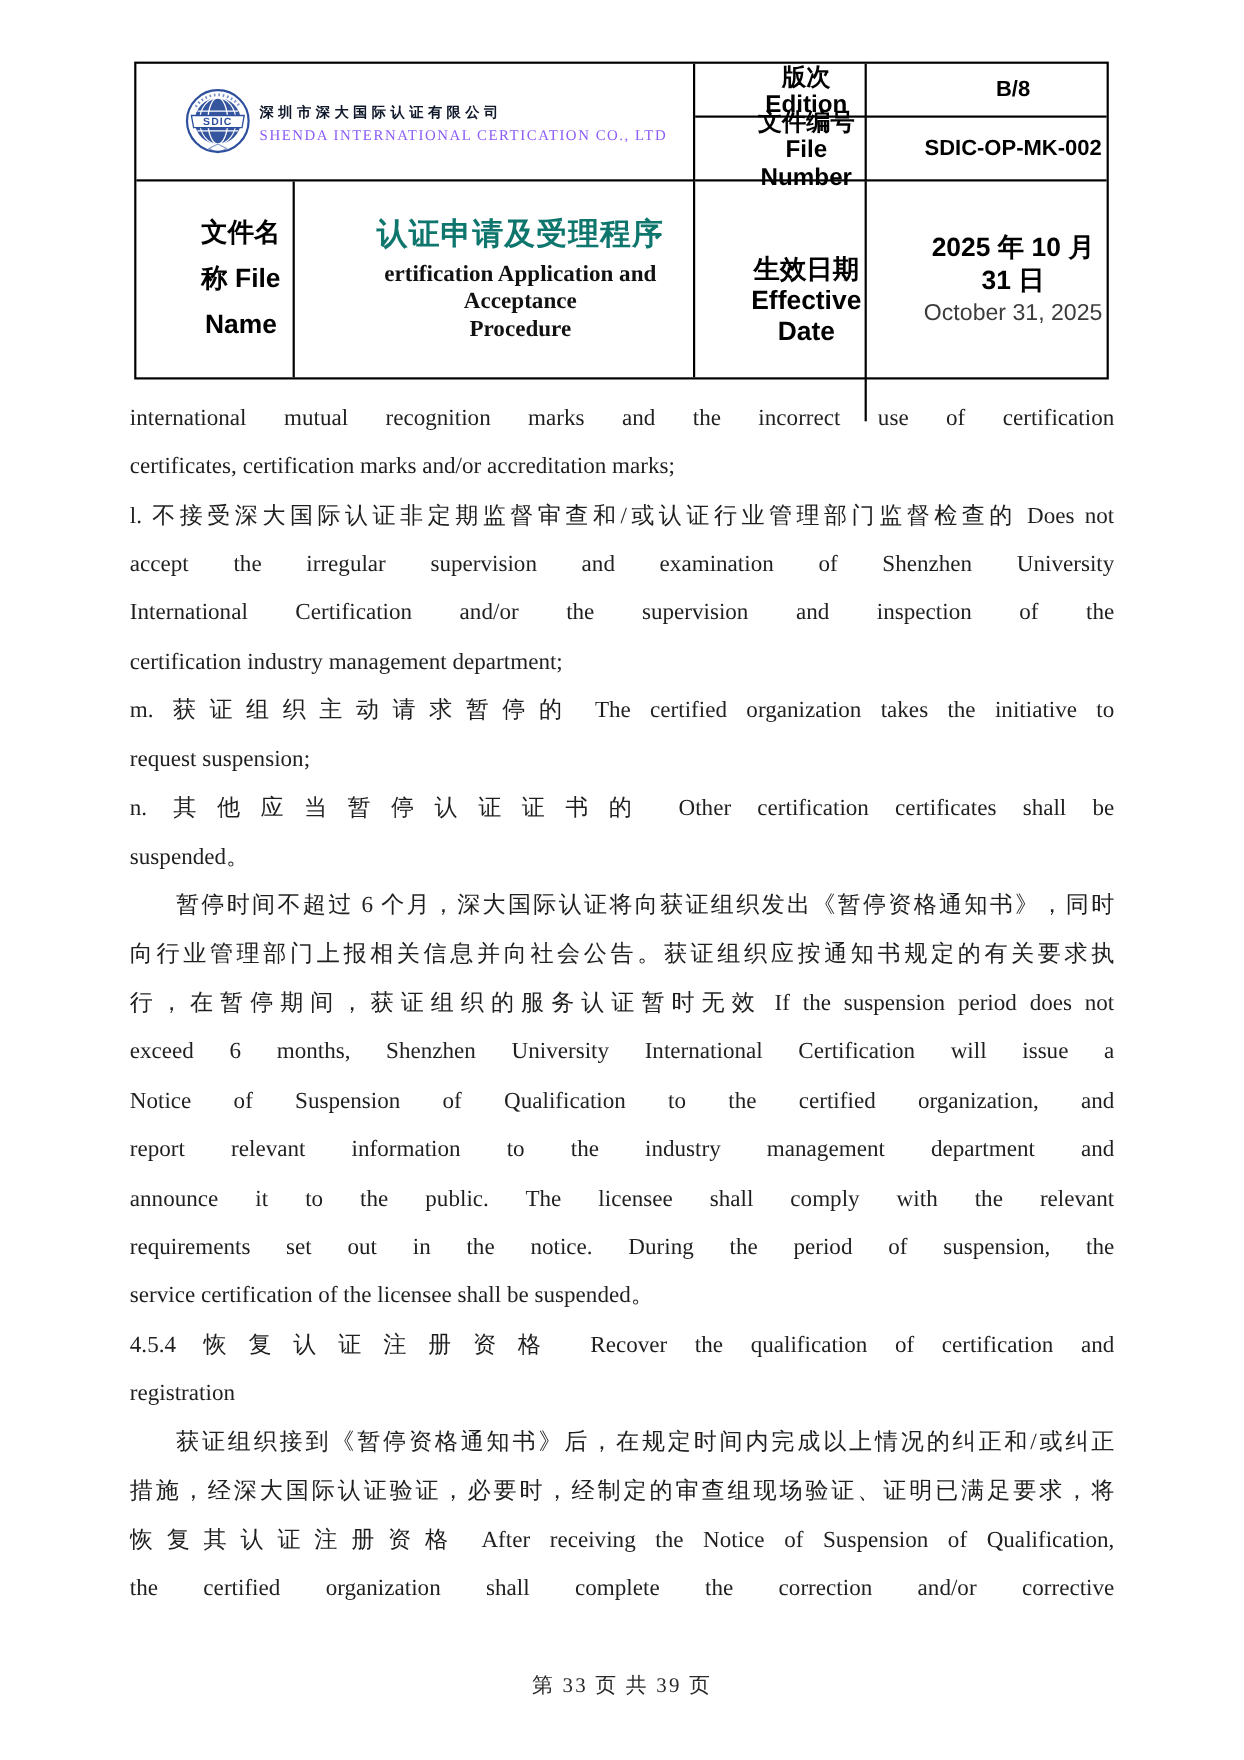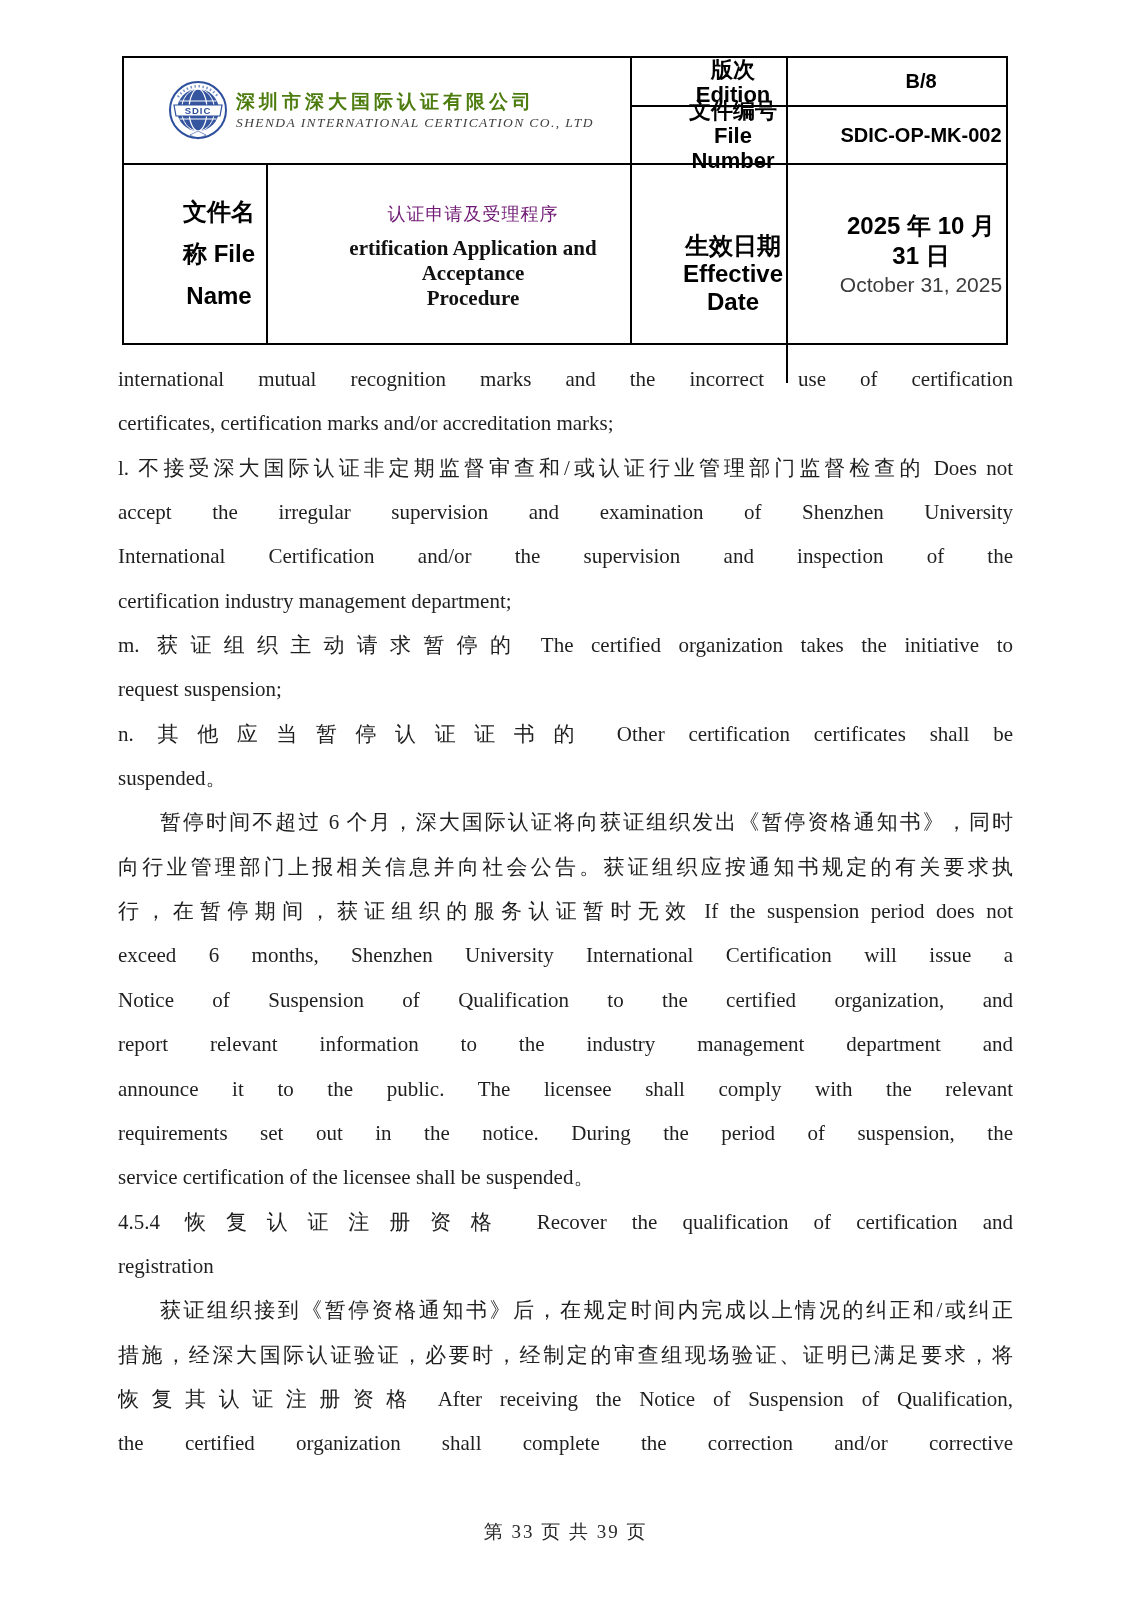--- a/index.html
+++ b/index.html
@@ -45,40 +45,40 @@
   .hdr-bold{font-weight:bold;font-size:22px;line-height:25px;color:#000;}
   .hdr-bold2{font-weight:bold;font-size:23px;line-height:26px;color:#000;}
   .filename-label .hdr-bold2{line-height:42px;font-size:24px;}
   .effective-label .hdr-bold2{line-height:28px;font-size:24px;}
   .value-big{font-weight:bold;font-size:20px;color:#000;}
   .date-cn{font-weight:bold;font-size:24px;color:#000;line-height:30px;}
   .date-en{font-weight:normal;font-size:21px;color:#3c3c3c;line-height:27px;font-family:"Liberation Sans",sans-serif;}
 
   .title-cn{
     font-family:"Liberation Serif",serif;
-    font-size:18px;color:#701a75;line-height:32px;font-weight:normal;
+    font-size:28px;color:#0f766e;line-height:32px;font-weight:bold;
     letter-spacing:1px;
   }
   .title-en{
     font-family:"Liberation Serif",serif;
     font-weight:bold;font-size:21px;line-height:25px;color:#111;
   }
 
   
   .logo-wrap{display:flex;align-items:center;}
   .company-block{margin-left:8px;}
   .company-cn{
     font-family:"Liberation Sans",sans-serif;
-    font-weight:bold;font-size:19px;color:#4d7c0f;
+    font-weight:bold;font-size:13px;color:#0f172a;
     letter-spacing:4px;line-height:24px;white-space:nowrap;
   }
   .company-en{
     font-family:"Liberation Serif",serif;
-    font-size:13.5px;color:#404040;letter-spacing:1.4px;
-    line-height:18px;white-space:nowrap;font-style:italic;
+    font-size:13.5px;color:#8b5cf6;letter-spacing:1.4px;
+    line-height:18px;white-space:nowrap;
   }
 
   
   .body-text{
     position:absolute;left:118px;top:357px;width:895px;
     font-size:21px;
     font-family:"Liberation Serif",serif;
     color:#1f1f1f;
   }
   .line{

